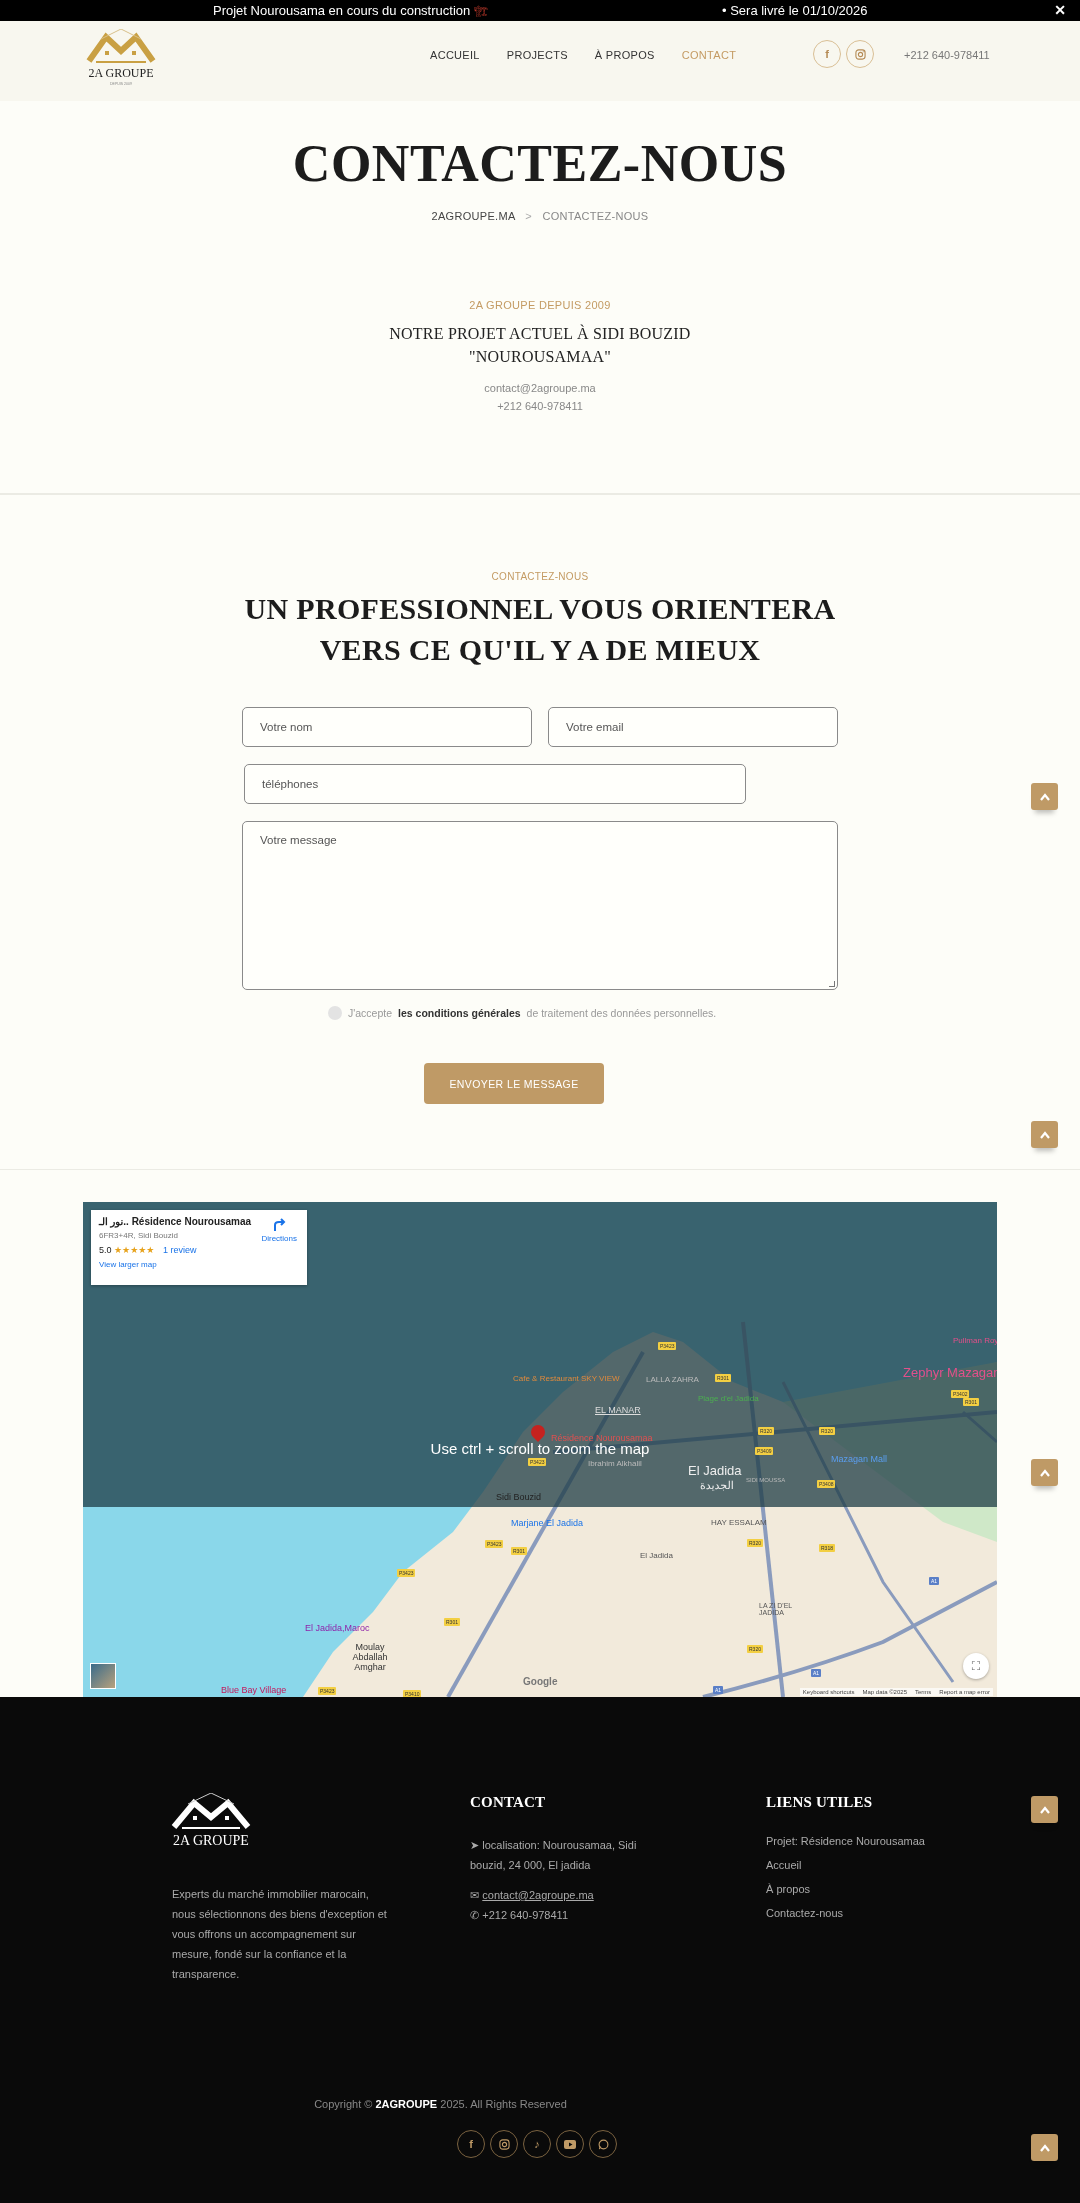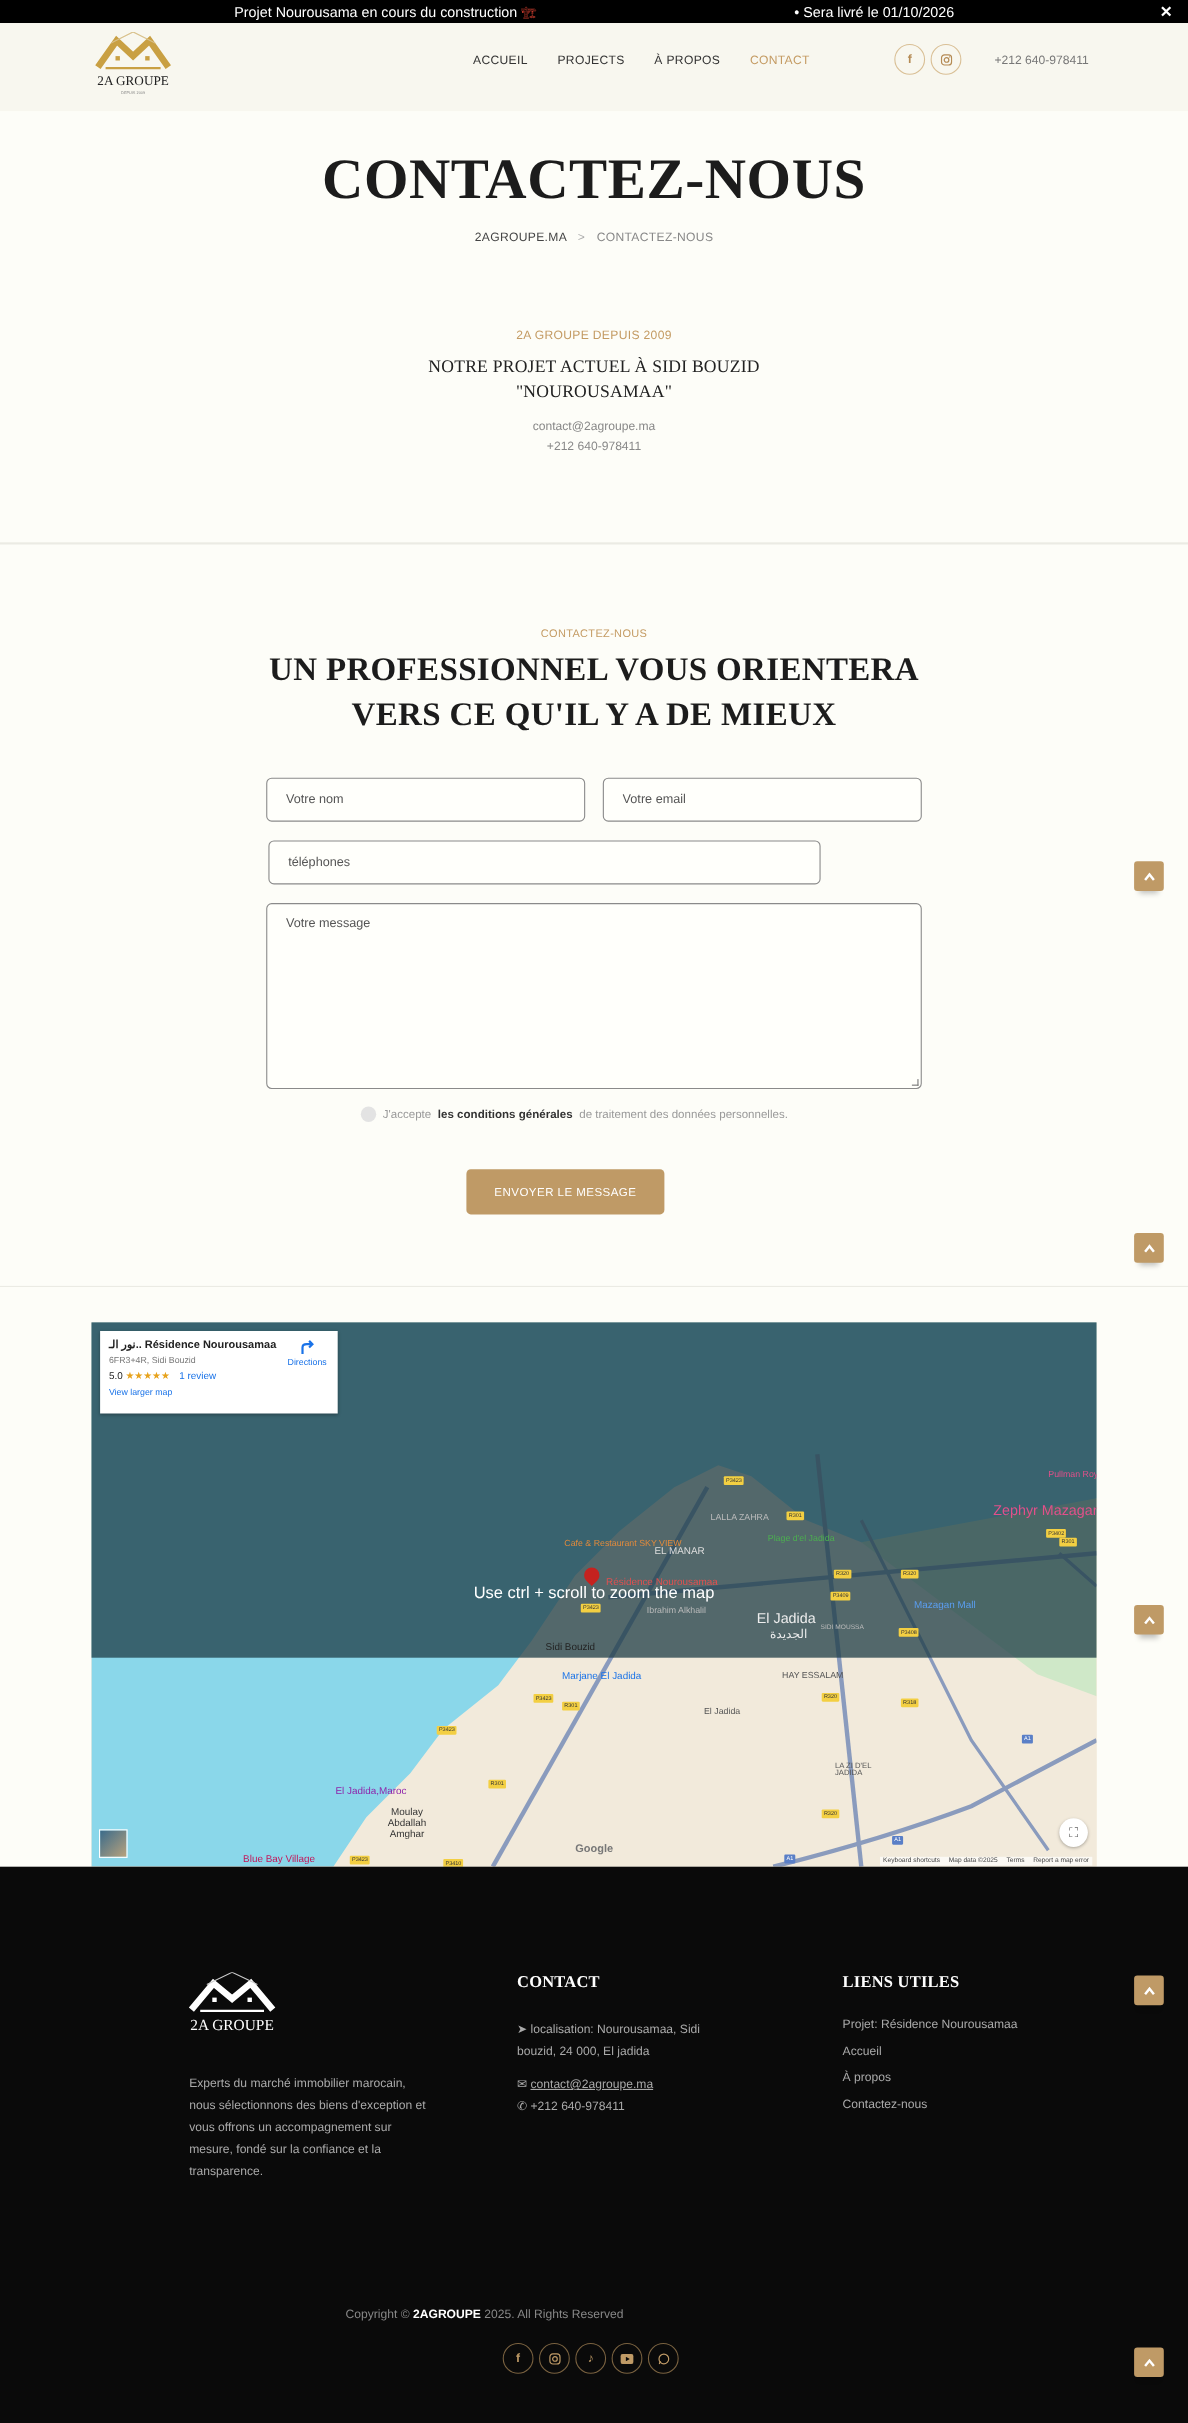--- a/index.html
+++ b/index.html
@@ -207,23 +207,23 @@
     <path d="M660,120 L700,495" stroke="#8a9bbd" stroke-width="4" fill="none"></path>
     <path d="M470,250 L914,210" stroke="#8a9bbd" stroke-width="4" fill="none"></path>
     <path d="M620,495 Q720,470 800,440 L914,380" stroke="#8a9bbd" stroke-width="4" fill="none"></path>
     <path d="M700,180 L800,380 L870,480" stroke="#8a9bbd" stroke-width="3" fill="none"></path>
     <path d="M880,210 L914,240" stroke="#8a9bbd" stroke-width="3" fill="none"></path>
   </svg>
   <div class="map-overlay"></div>
   <div class="map-pin"></div>
 
   <div>
-    <span class="map-label" style="left:430px;top:172px;color:#e08a3c;margin-top:24px;">Cafe &amp; Restaurant SKY VIEW</span>
+    <span class="map-label" style="left:430px;top:172px;color:#e08a3c;">Cafe &amp; Restaurant SKY VIEW</span>
     <span class="map-label" style="left:563px;top:173px;color:#bbb;">LALLA ZAHRA</span>
-    <span class="map-label" style="left:512px;top:203px;color:#ddd;font-size:9px;">EL MANAR</span>
+    <span class="map-label" style="left:512px;top:203px;color:#ddd;font-size:9px;text-decoration:underline;">EL MANAR</span>
     <span class="map-label" style="left:615px;top:192px;color:#4caf50;">Plage d'el Jadida</span>
     <span class="map-label" style="left:468px;top:231px;color:#e05050;font-size:9px;">Résidence Nourousamaa</span>
     <span class="map-label" style="left:505px;top:257px;color:#bbb;">Ibrahim Alkhalil</span>
     <span class="map-label" style="left:605px;top:261px;color:#eee;font-size:13px;">El Jadida</span>
     <span class="map-label" style="left:617px;top:277px;color:#eee;font-size:11px;">الجديدة</span>
     <span class="map-label" style="left:663px;top:275px;color:#bbb;font-size:6px;">SIDI MOUSSA</span>
     <span class="map-label" style="left:748px;top:252px;color:#5a9ef0;font-size:9px;">Mazagan Mall</span>
     <span class="map-label" style="left:820px;top:163px;color:#e2508a;font-size:13px;">Zephyr Mazagan</span>
     <span class="map-label" style="left:870px;top:134px;color:#e2508a;">Pullman Royal</span>
     <span class="map-label" style="left:413px;top:290px;color:#222;font-size:9px;">Sidi Bouzid</span>

